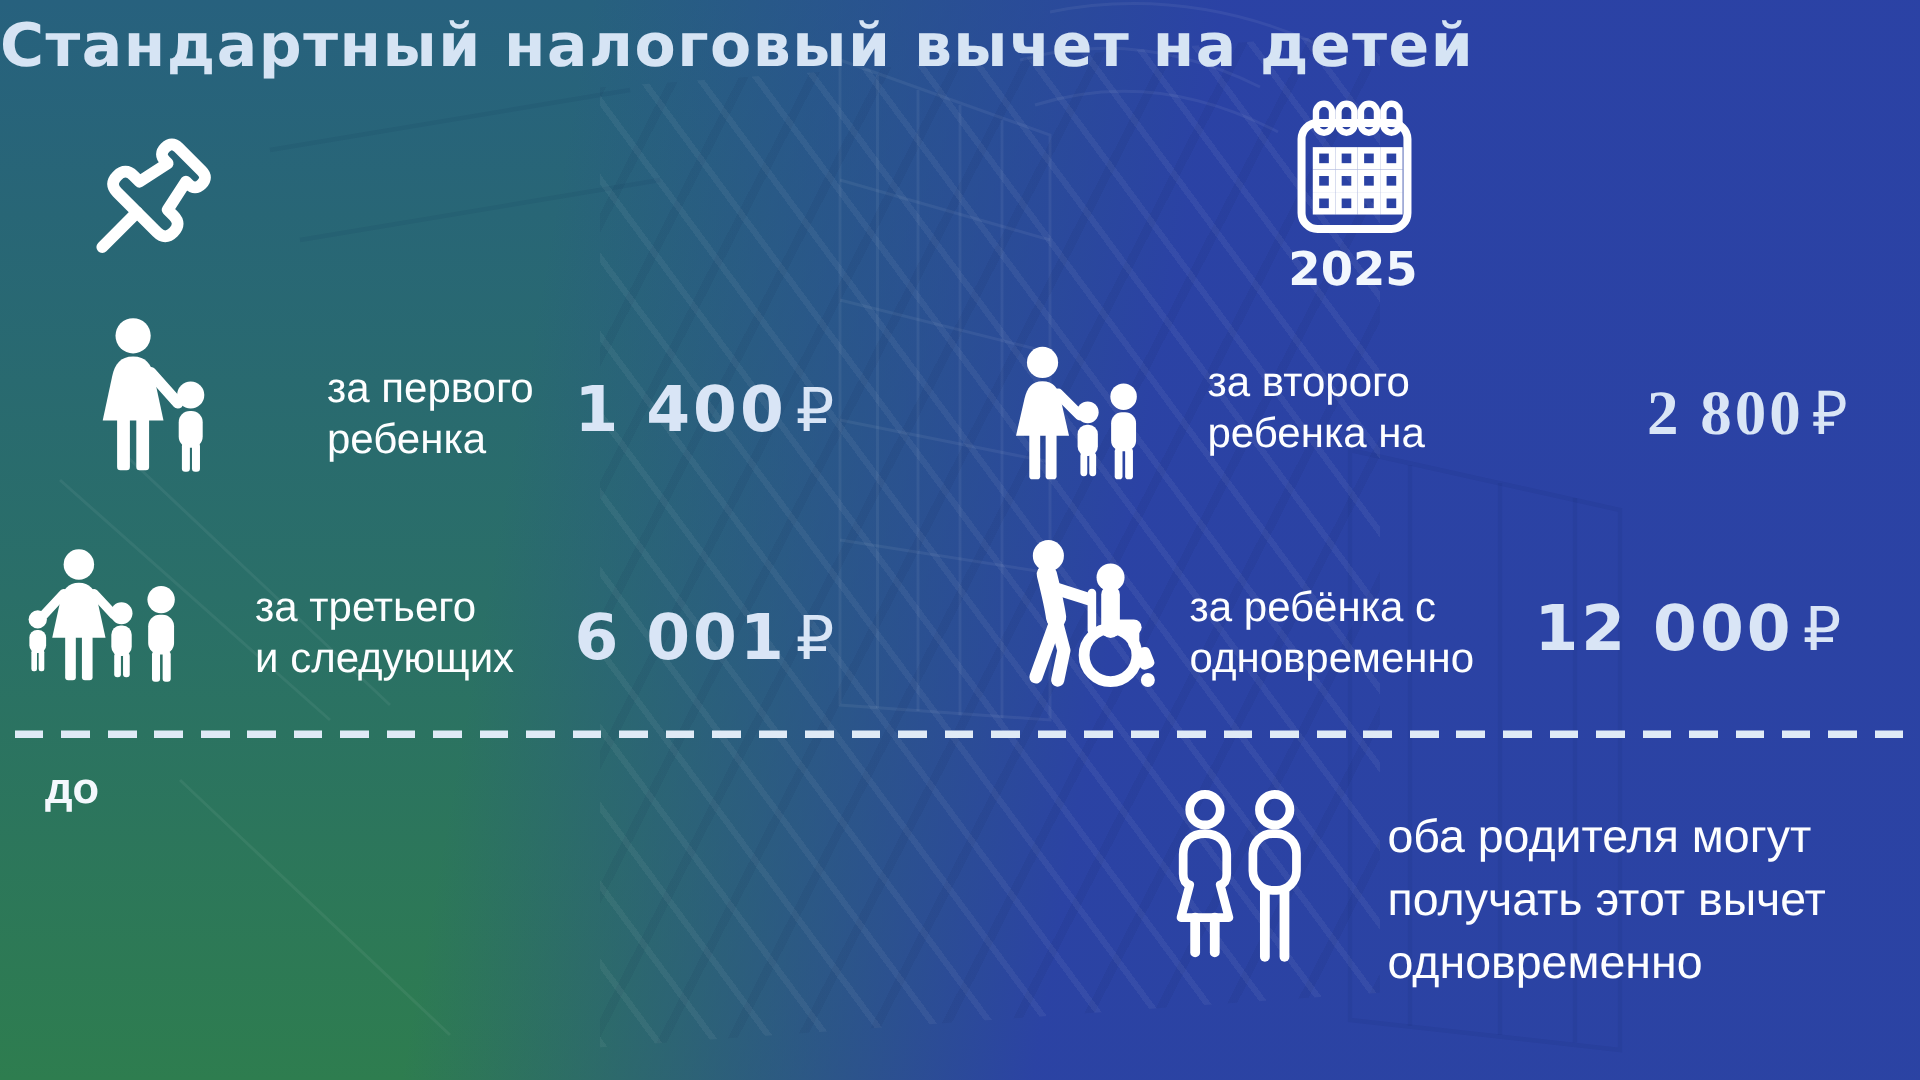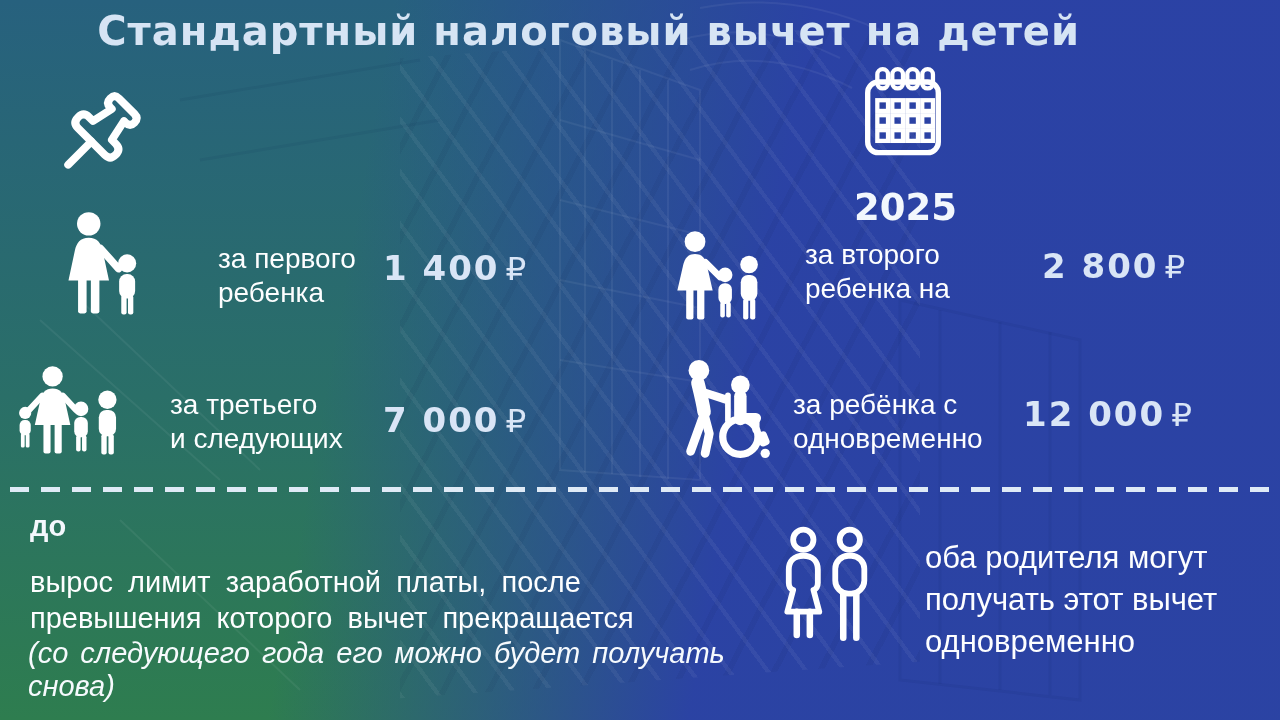--- a/index.html
+++ b/index.html
@@ -12,35 +12,35 @@
   }
   .texture{
     position:absolute; left:400px; top:40px; width:520px; height:640px;
     background:
       repeating-linear-gradient(55deg, rgba(255,255,255,.05) 0 4px, transparent 4px 30px),
       repeating-linear-gradient(-62deg, rgba(8,20,60,.06) 0 6px, transparent 6px 42px);
     transform:skewY(-4deg); pointer-events:none;
   }
   .watermark{position:absolute; left:0; top:0; pointer-events:none;}
   .title{
-    position:absolute; left:0; top:8px; width:1080px; margin:0; text-align:right;
+    position:absolute; left:0; top:8px; width:1080px; margin:0; text-align:left;
     font-family:"DejaVu Sans", sans-serif; font-weight:bold; font-size:40px;
     letter-spacing:1px; color:#d6e4f4;
   }
   .ml{white-space:pre-line;}
   .note{position:absolute; font-size:28px; line-height:33px; word-spacing:3px; color:#fdfeff;}
   .abs{position:absolute;}
   .year{
     position:absolute; left:854px; top:162px; width:96px; text-align:center;
-    font-family:"DejaVu Sans", sans-serif; font-weight:bold; font-size:37px; color:#f2f7fd;margin-top:24px;
+    font-family:"DejaVu Sans", sans-serif; font-weight:bold; font-size:31px; color:#f2f7fd;
   }
   .label{position:absolute; font-size:28px; line-height:34px; color:#fdfeff;}
   .amount{
     position:absolute; font-family:"DejaVu Sans", sans-serif; font-weight:bold;
-    font-size:34px; color:#d9e5f6; letter-spacing:2px; white-space:nowrap;
+    font-size:42px; color:#d9e5f6; letter-spacing:2px; white-space:nowrap;
   }
   .amount .cur{font-weight:400; font-size:.96em; margin-left:6px;}
   .divider{
     position:absolute; left:10px; top:487px; width:1264px; height:5px;
     background:repeating-linear-gradient(90deg, #dfeaf6 0 19px, transparent 19px 31px);
   }
   .limit-line{position:absolute; left:30px; top:510px; display:flex; align-items:center; gap:14px;}
   .limit-prefix{font-size:29px; font-weight:bold; color:#f4f8fd;}
   .limit-amount{
     font-family:"DejaVu Sans", sans-serif; font-weight:bold; font-size:47px;
@@ -136,21 +136,21 @@
       <rect x="48.5" y="51" width="13" height="20" rx="6"></rect>
       <rect x="50.3" y="69" width="4.4" height="15" rx="2"></rect>
       <rect x="56" y="69" width="4.4" height="15" rx="2"></rect>
       <circle cx="78" cy="33" r="8.5"></circle>
       <rect x="70" y="43" width="16" height="25" rx="7"></rect>
       <rect x="72.3" y="66" width="5" height="20" rx="2"></rect>
       <rect x="79" y="66" width="5" height="20" rx="2"></rect>
     </svg>
     <div class="label ml" style="left:805px; top:238px;">за второго
 ребенка на</div>
-    <div class="amount" style="left:1042px; top:246px;">
+    <div class="amount" style="left:1098px; top:246px;font-family:Liberation Serif, serif;">
       <span>2 800</span><span class="cur">₽</span>
     </div>
   </div>
 
   <div>
     <svg class="abs" style="left:14px; top:366px;" width="132" height="102" viewBox="0 0 130 100" fill="#fff">
       <circle cx="11" cy="46" r="6"></circle>
       <rect x="5.5" y="53" width="11" height="15" rx="5"></rect>
       <rect x="6.8" y="66" width="3.7" height="14" rx="1.5"></rect>
       <rect x="11.6" y="66" width="3.7" height="14" rx="1.5"></rect>
@@ -165,21 +165,21 @@
       <rect x="61.2" y="68" width="4.4" height="16" rx="2"></rect>
       <rect x="67" y="68" width="4.4" height="16" rx="2"></rect>
       <circle cx="92" cy="33" r="9"></circle>
       <rect x="83.5" y="43" width="17" height="26" rx="7.5"></rect>
       <rect x="86" y="67" width="5.3" height="20" rx="2"></rect>
       <rect x="93" y="67" width="5.3" height="20" rx="2"></rect>
     </svg>
     <div class="label ml" style="left:170px; top:388px;">за третьего
 и следующих</div>
     <div class="amount" style="left:383px; top:400px;">
-      <span>7 000</span><span class="cur">₽</span>
+      <span>6 001</span><span class="cur">₽</span>
     </div>
   </div>
 
   <div>
     <svg class="abs" style="left:676px; top:358px;" width="108" height="114" viewBox="0 0 104 110" fill="#fff">
       <circle cx="22" cy="12" r="10"></circle>
       <path d="M21 24 C23 32 26 44 27 52" stroke="#fff" stroke-width="13" stroke-linecap="round" fill="none"></path>
       <path d="M23 32 L48 40" stroke="#fff" stroke-width="8" stroke-linecap="round" fill="none"></path>
       <path d="M27 54 L14 90" stroke="#fff" stroke-width="8.5" stroke-linecap="round" fill="none"></path>
       <path d="M27 54 L32 73 L28 92" stroke="#fff" stroke-width="8.5" stroke-linecap="round" stroke-linejoin="round" fill="none"></path>
@@ -197,24 +197,20 @@
     <div class="amount" style="left:1023px; top:394px;">
       <span>12 000</span><span class="cur">₽</span>
     </div>
   </div>
 
   <div class="divider"></div>
 
   <div class="limit-line">
     <span class="limit-prefix">до</span>
   </div>
-  <div class="limit-desc ml">вырос лимит заработной платы, после
-превышения которого вычет прекращается</div>
-  <div class="limit-note ml">(со следующего года его можно будет получать
-снова)</div>
 
   <svg class="abs" style="left:772px; top:526px;" width="112" height="122" viewBox="0 0 76 84">
     <g stroke="#fff" fill="none" stroke-width="4" stroke-linejoin="round">
       <circle cx="21" cy="9.5" r="7"></circle>
       <path d="M14 44 L10 59 H32 L28 44 Q31 43 31 39 L31 30 C31 24.5 27.5 20.5 21 20.5 C14.5 20.5 11 24.5 11 30 L11 39 Q11 43 14 44 Z"></path>
       <path d="M16.5 59 V75" stroke-width="4.5" stroke-linecap="round"></path>
       <path d="M25.5 59 V75" stroke-width="4.5" stroke-linecap="round"></path>
       <circle cx="53" cy="9.5" r="7"></circle>
       <rect x="43" y="20.5" width="20" height="26" rx="9"></rect>
       <path d="M48.5 46.5 V77" stroke-width="4.5" stroke-linecap="round"></path>

